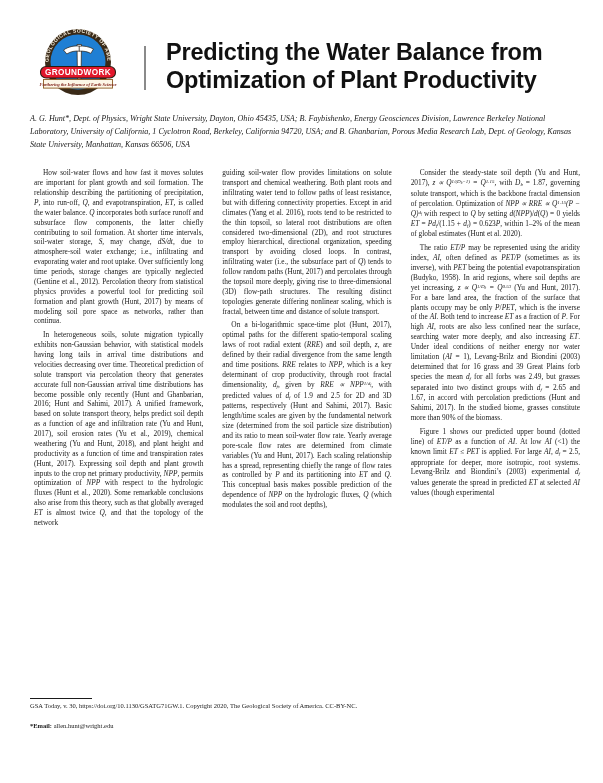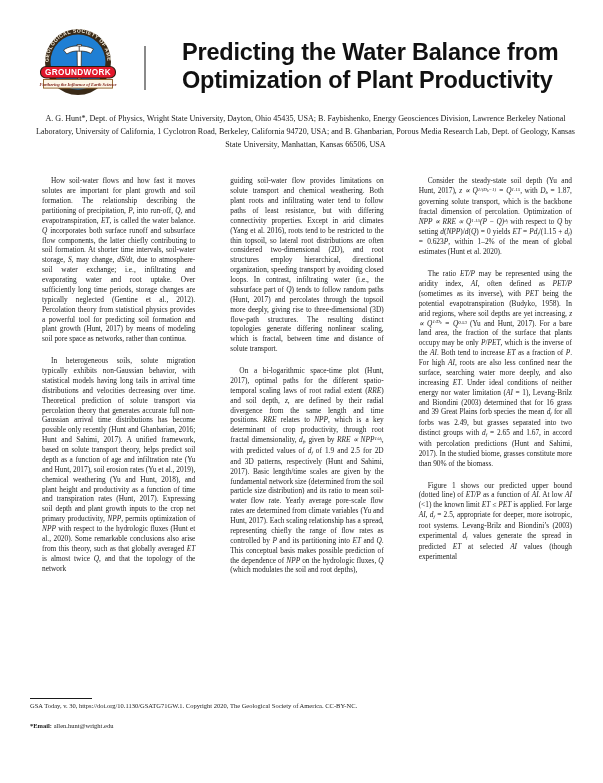--- a/index.html
+++ b/index.html
@@ -43,49 +43,50 @@
   }
 
   .title {
     font-family: "Liberation Sans", sans-serif;
     font-weight: bold;
     font-size: 23.5px;
     line-height: 1.21;
     letter-spacing: -0.2px;
     color: #111111;
     flex: 1 1 auto;
-    margin: 16px;
+    margin: 0;
   }
 
   
   .authors {
     margin: 20px 22px 0 30px;
     font-family: "Liberation Serif", serif;
+    font-style: italic;
     font-size: 8.1px;
     line-height: 1.62;
     color: #1a1a1a;
-    text-align: center;
+    text-align: left;
   }
 
   
   .columns {
     display: flex;
     margin: 13px 19px 0 30px;
     gap: 11px;
   }
   .col {
     flex: 1 1 0;
     font-size: 7.35px;
     line-height: 1.345;
     text-align: justify;
     -webkit-hyphens: none;
     hyphens: none;
   }
   .col p {
-    margin: 12px;
+    margin: 4px;
     text-indent: 9px;
   }
   .col p.cont {
     text-indent: 0;
   }
   i, em { font-style: italic; }
   .inl-math { font-style: italic; }
   sub { font-size: 68%; vertical-align: -0.22em; font-style: italic; }
   sup { font-size: 68%; vertical-align: 0.42em; font-style: italic; }
 

